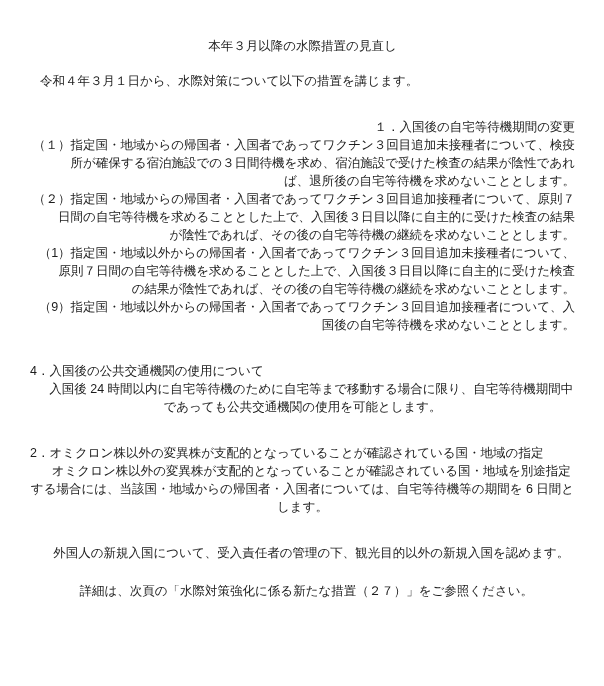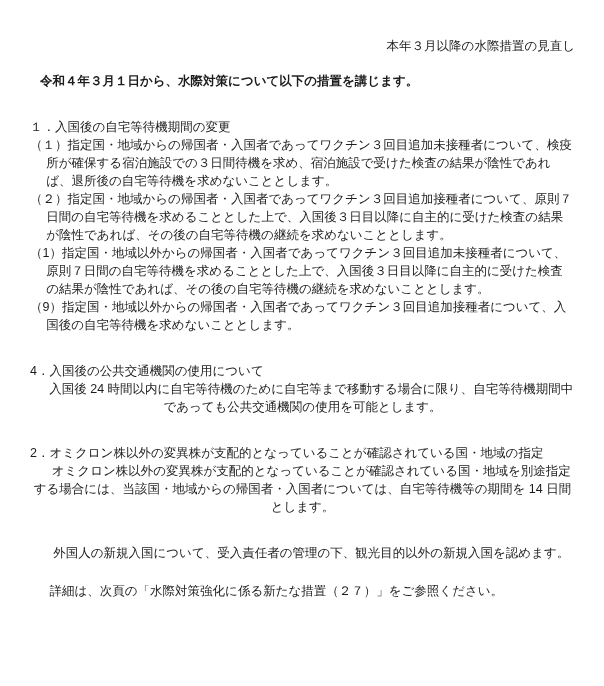--- a/index.html
+++ b/index.html
@@ -17,51 +17,52 @@
     color: #1c1c1c;
   }
   .page {
     box-sizing: border-box;
     width: 604px;
     height: 686px;
     padding: 37px 29px 0 30px;
     background: #ffffff;
   }
   .title-block {
-    text-align: right;
+    text-align: center;
   }
   .title-line {
     margin: 0;
   }
   .intro {
     margin: 17px 0 0 0;
     text-indent: 0.8em;
-    font-weight: bold;
   }
   .section {
     margin-top: 28px;
   }
   .section.first {
+    text-align: right;
   }
   .heading {
     margin: 0;
   }
   .item {
     margin: 0;
     padding-left: 1.3em;
     text-indent: -1.3em;
   }
   .body-par {
     margin: 0;
     text-indent: 1.4em;
     text-align: center;
   }
   .footer-par {
-    margin: 20px 0 0 12px;
+    margin: 20px 0 0 0;
     text-indent: 0.6em;
+    text-align: center;
   }
 </style>
 </head>
 <body>
 
 <div class="page">
 
   <div class="title-block">
     <p class="title-line">本年３月以降の水際措置の見直し</p>
   </div>
@@ -76,21 +77,21 @@
     <p class="item">（9）指定国・地域以外からの帰国者・入国者であってワクチン３回目追加接種者について、入国後の自宅等待機を求めないこととします。</p>
   </div>
 
   <div class="section">
     <p class="heading">4．入国後の公共交通機関の使用について</p>
     <p class="body-par">入国後 24 時間以内に自宅等待機のために自宅等まで移動する場合に限り、自宅等待機期間中であっても公共交通機関の使用を可能とします。</p>
   </div>
 
   <div class="section">
     <p class="heading">2．オミクロン株以外の変異株が支配的となっていることが確認されている国・地域の指定</p>
-    <p class="body-par">オミクロン株以外の変異株が支配的となっていることが確認されている国・地域を別途指定する場合には、当該国・地域からの帰国者・入国者については、自宅等待機等の期間を 14 日間とします。</p>
+    <p class="body-par">オミクロン株以外の変異株が支配的となっていることが確認されている国・地域を別途指定する場合には、当該国・地域からの帰国者・入国者については、自宅等待機等の期間を 6 日間とします。</p>
   </div>
 
   <div class="section">
     <p class="body-par">外国人の新規入国について、受入責任者の管理の下、観光目的以外の新規入国を認めます。</p>
   </div>
 
   <p class="footer-par">詳細は、次頁の「水際対策強化に係る新たな措置（２７）」をご参照ください。</p>
 
 </div>
 

